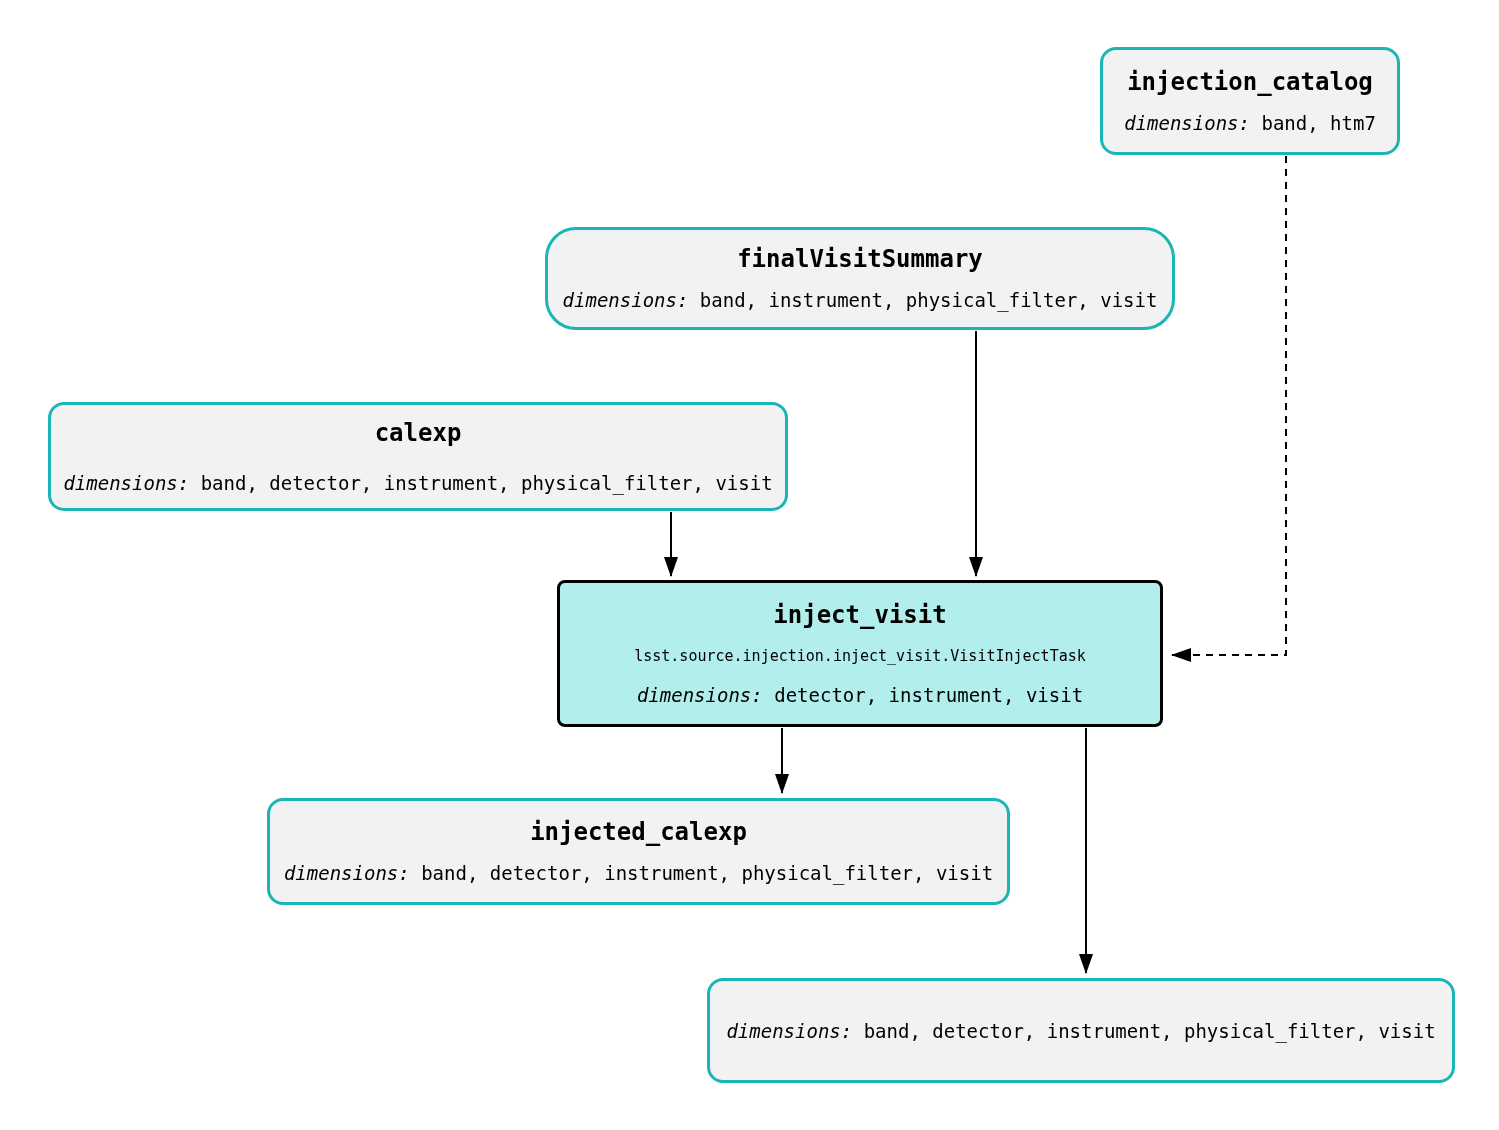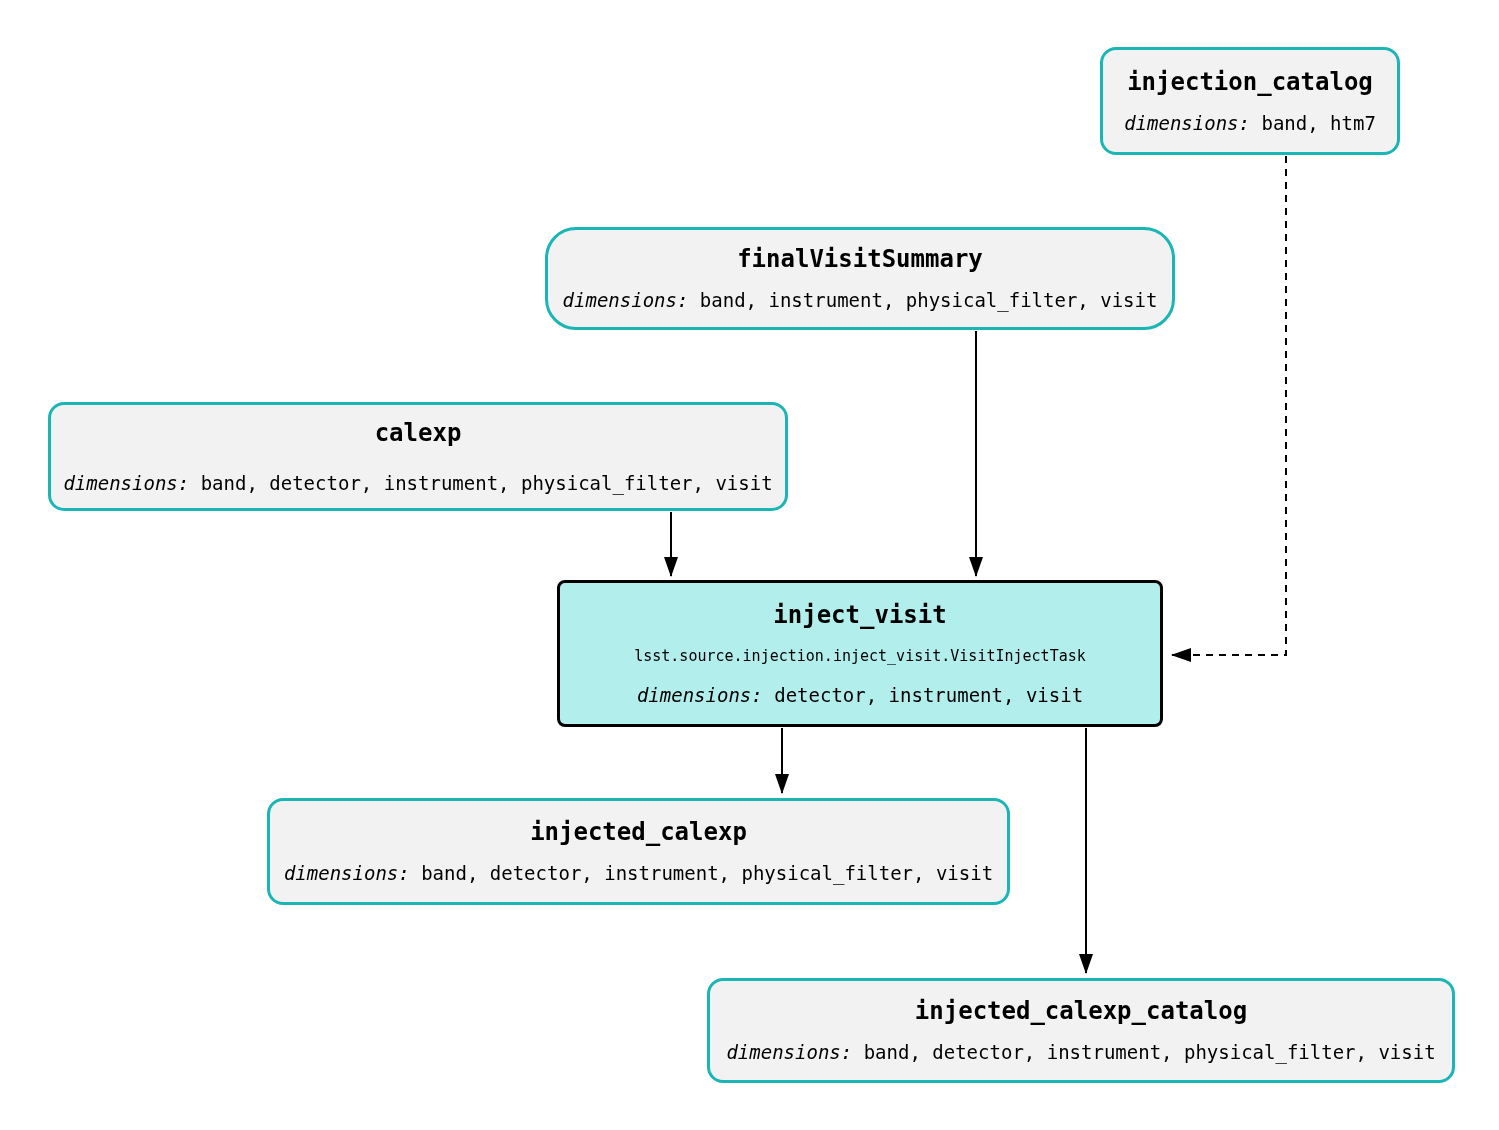--- a/index.html
+++ b/index.html
@@ -129,20 +129,19 @@
 
   <div class="node dataset" style="left:267px; top:798px; width:743px; height:107px;">
     <div class="title">injected_calexp</div>
     <div class="dims">
       <span class="dl">dimensions:</span>
       <span class="dv">band, detector, instrument, physical_filter, visit</span>
     </div>
   </div>
 
   <div class="node dataset" style="left:707px; top:978px; width:748px; height:105px;">
-    <div class="title">injected_calexp_catalog</div>
     <div class="dims">
       <span class="dl">dimensions:</span>
       <span class="dv">band, detector, instrument, physical_filter, visit</span>
     </div>
   </div>
 
 </div>
 
 </body></html>

